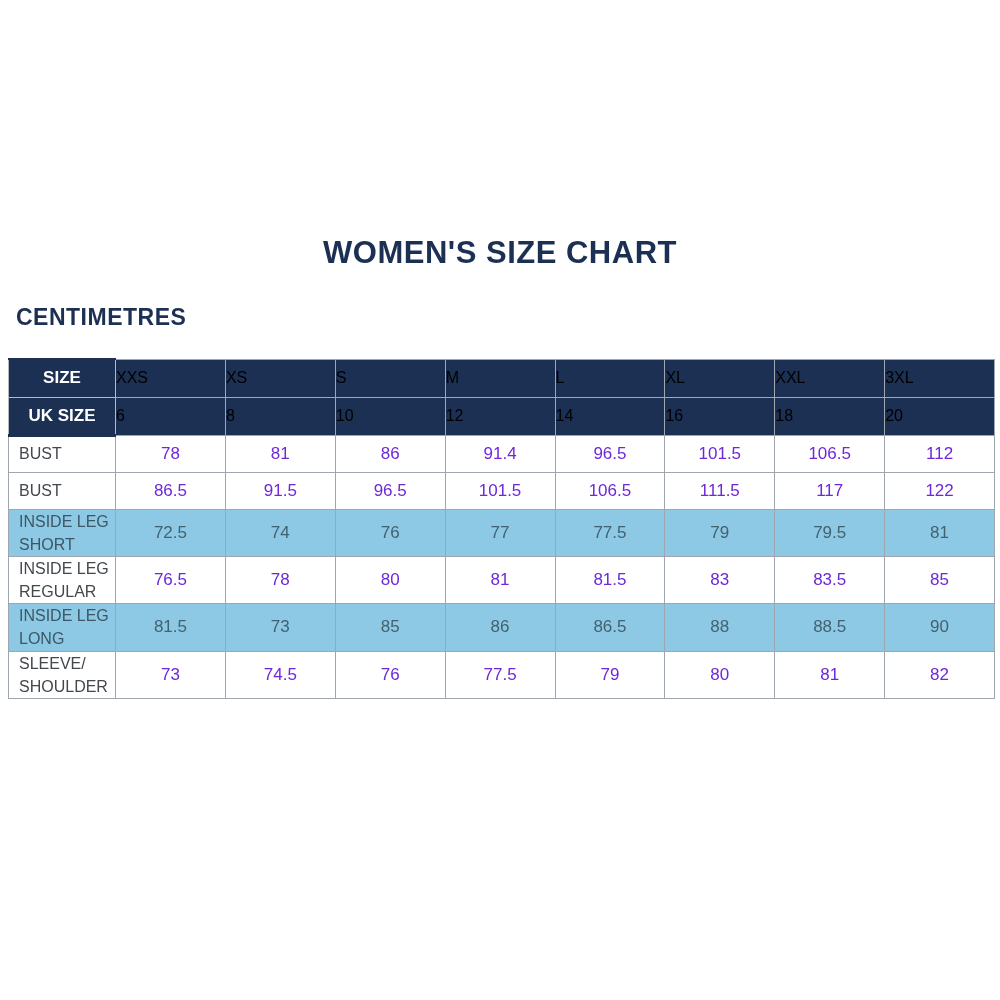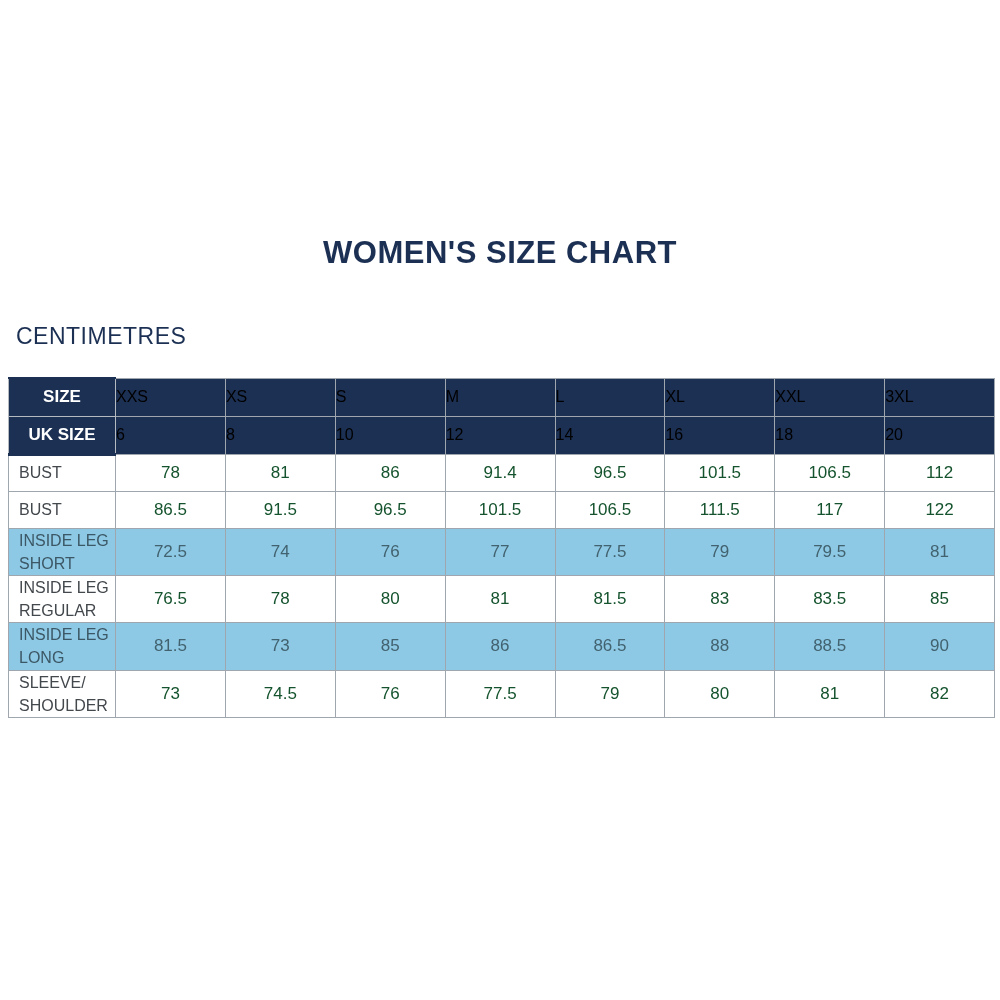--- a/index.html
+++ b/index.html
@@ -19,23 +19,23 @@
   .page-title {
     margin: 4px;
     padding-top: 231px;
     text-align: center;
     font-size: 31px;
     font-weight: bold;
     color: var(--navy);
     letter-spacing: 0.5px;
   }
   .unit-label {
-    margin: 52px 0 0 16px;
+    margin: 33px 0 0 16px;
     font-size: 23px;
-    font-weight: normal;
+    font-weight: bold;
     color: var(--navy);
     letter-spacing: 0.5px;
   }
   table.size-chart {
     border-collapse: collapse;
     table-layout: fixed;
     width: 987px;
     margin: 27px 0 0 8px;
   }
   col.label-col { width: 107px; }
@@ -59,21 +59,21 @@
     font-weight: normal;
     font-size: 16px;
     color: #43484d;
     white-space: pre-line;
     line-height: 1.45;
   }
   tr.blue th.rowlabel { color: #3c5765; }
   td.val {
     text-align: center;
     font-size: 17px;
-    color: #14532d;
+    color: #6d28d9;
   }
   tr.blue td.val { color: #42626f; }
 </style>
 </head>
 <body>
 
 <h1 class="page-title">WOMEN'S SIZE CHART</h1>
 <div class="unit-label">CENTIMETRES</div>
 
 <table class="size-chart">

